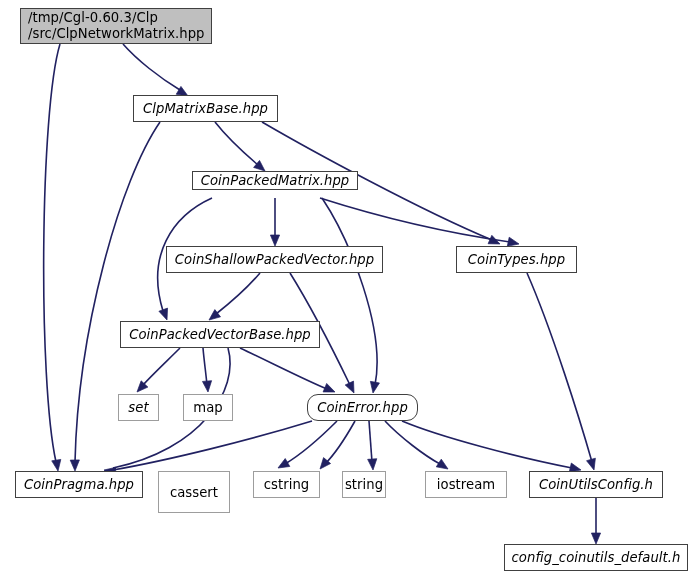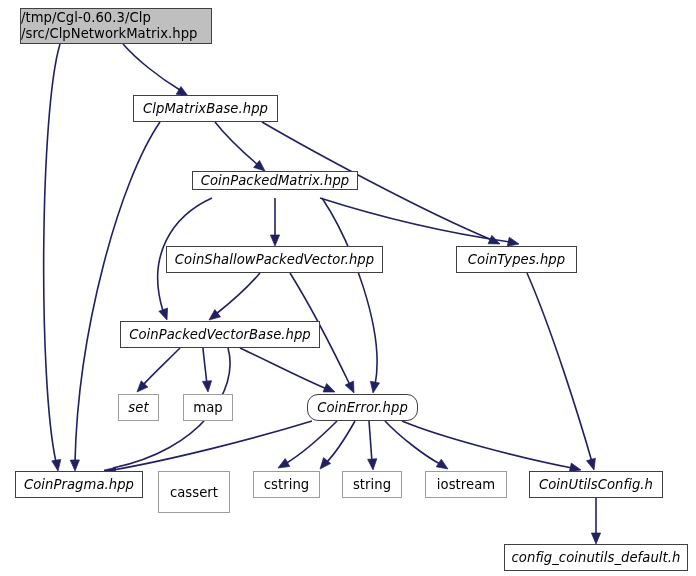--- a/index.html
+++ b/index.html
@@ -41,21 +41,21 @@
   }
   .node.solid {
     border: 1.6px solid #404040;
     font-style: italic;
   }
   .node.root {
     background: #bfbfbf;
     border: 1.6px solid #404040;
     text-align: left;
     justify-content: flex-start;
-    padding-left: 0;
+    padding-left: 7px;
     line-height: 16.5px;
   }
   .edge-path {
     fill: none;
     stroke: #212161;
     stroke-width: 1.6;
   }
   .arrow-head {
     fill: #212161;
     stroke: #212161;
@@ -121,18 +121,18 @@
       <div class="node solid" style="left: 192px; top: 171px; width: 166px; height: 19px;">CoinPackedMatrix.hpp</div>
       <div class="node solid" style="left: 456px; top: 246px; width: 121px; height: 27px;">CoinTypes.hpp</div>
       <div class="node solid" style="left: 166px; top: 246px; width: 217px; height: 27px;">CoinShallowPackedVector.hpp</div>
       <div class="node solid" style="left: 120px; top: 321px; width: 200px; height: 27px;">CoinPackedVectorBase.hpp</div>
       <div class="node" style="left: 118px; top: 394px; width: 41px; height: 27px; font-style: italic;">set</div>
       <div class="node" style="left: 183px; top: 394px; width: 50px; height: 27px;">map</div>
       <div class="node solid" style="left: 307px; top: 394px; width: 111px; height: 27px; border-radius: 11px;">CoinError.hpp</div>
       <div class="node solid" style="left: 15px; top: 471px; width: 128px; height: 27px;">CoinPragma.hpp</div>
       <div class="node" style="left: 158px; top: 471px; width: 72px; height: 42px;">cassert</div>
       <div class="node" style="left: 253px; top: 471px; width: 67px; height: 27px;">cstring</div>
-      <div class="node" style="left: 342px; top: 471px; width: 60px; height: 27px;">string</div>
+      <div class="node" style="left: 342px; top: 471px; width: 44px; height: 27px;">string</div>
       <div class="node" style="left: 425px; top: 471px; width: 82px; height: 27px;">iostream</div>
       <div class="node solid" style="left: 529px; top: 471px; width: 134px; height: 27px;">CoinUtilsConfig.h</div>
       <div class="node solid" style="left: 504px; top: 544px; width: 184px; height: 27px;">config_coinutils_default.h</div>
     </div>
 </div>
 
 </body></html>

